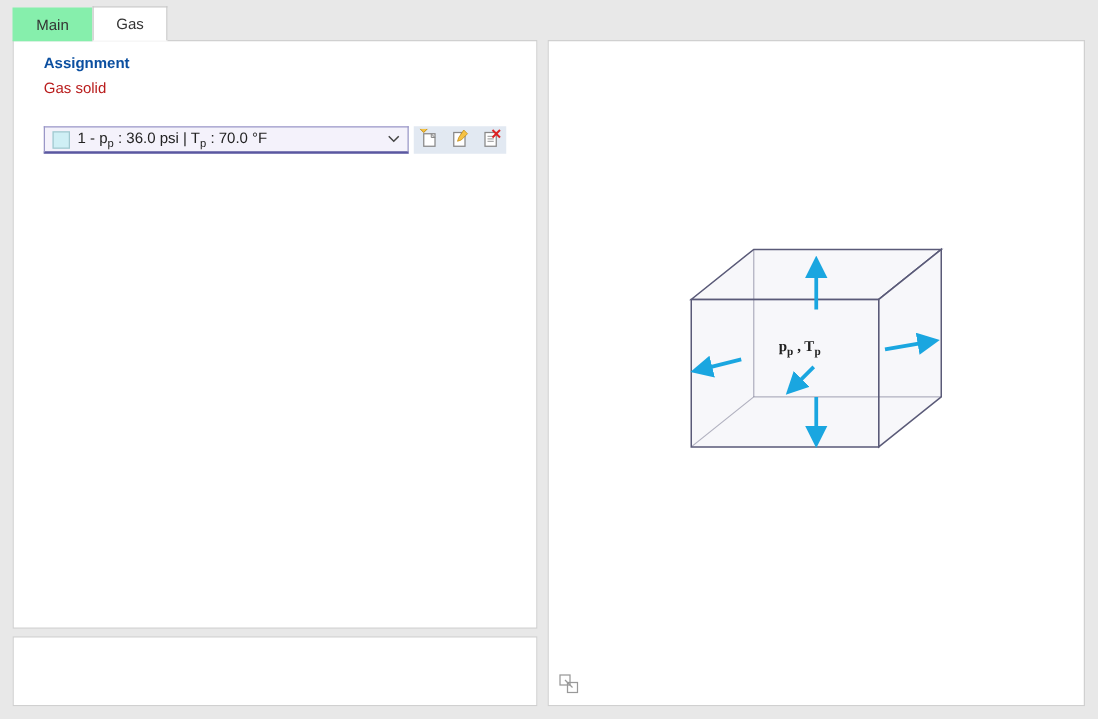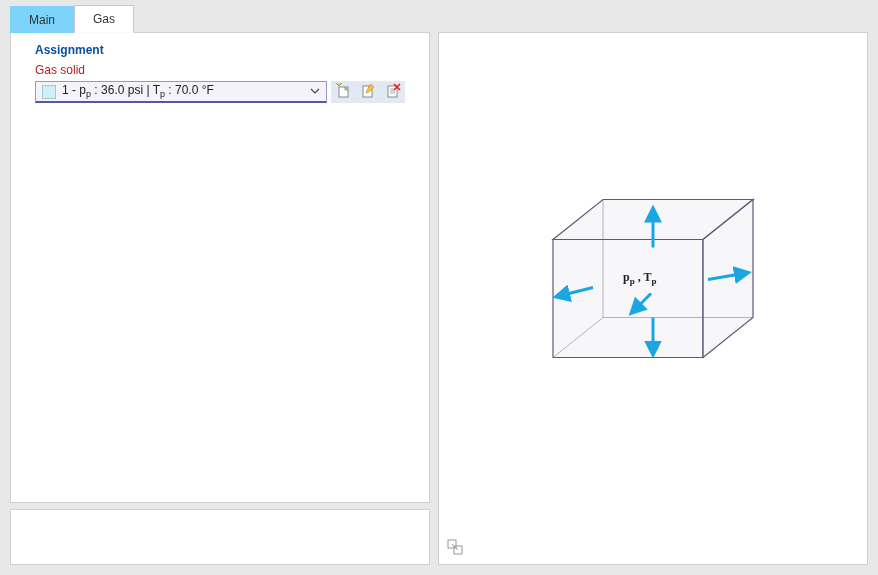--- a/index.html
+++ b/index.html
@@ -16,21 +16,21 @@
   }
   .tabs {
     display: flex;
     align-items: flex-end;
     height: 32px;
     padding-left: 10px;
     gap: 0;
   }
   .tab {
     padding: 6px 18px 6px 18px;
-    background: #7dd3fc;
+    background: #86efac;
     border: 1px solid transparent;
     border-bottom: none;
     color: #333;
     cursor: pointer;
     position: relative;
     top: 1px;
   }
   .tab.active {
     background: #ffffff;
     border: 1px solid #c8c8c8;
@@ -72,20 +72,21 @@
     padding: 4px 0 6px 0;
   }
   .field-label {
     color: #b91c1c;
     padding: 0 0 4px 0;
   }
   .row {
     display: flex;
     align-items: center;
     gap: 4px;
+    margin-top: 20px;
   }
   .dropdown {
     display: flex;
     align-items: center;
     flex: 1 1 auto;
     height: 22px;
     background: #f4f2fb;
     border: 1px solid #9a97c7;
     border-bottom: 2px solid #5a57a0;
     padding-left: 6px;

